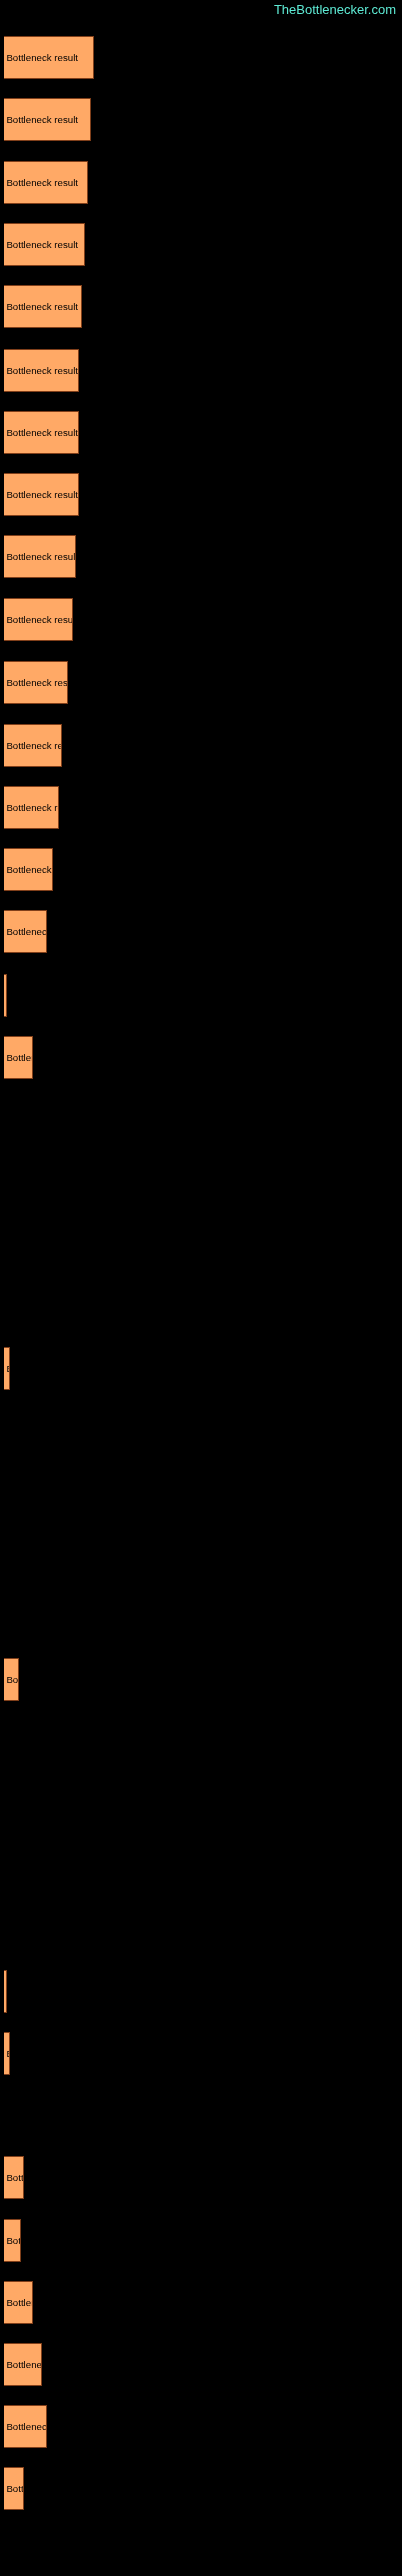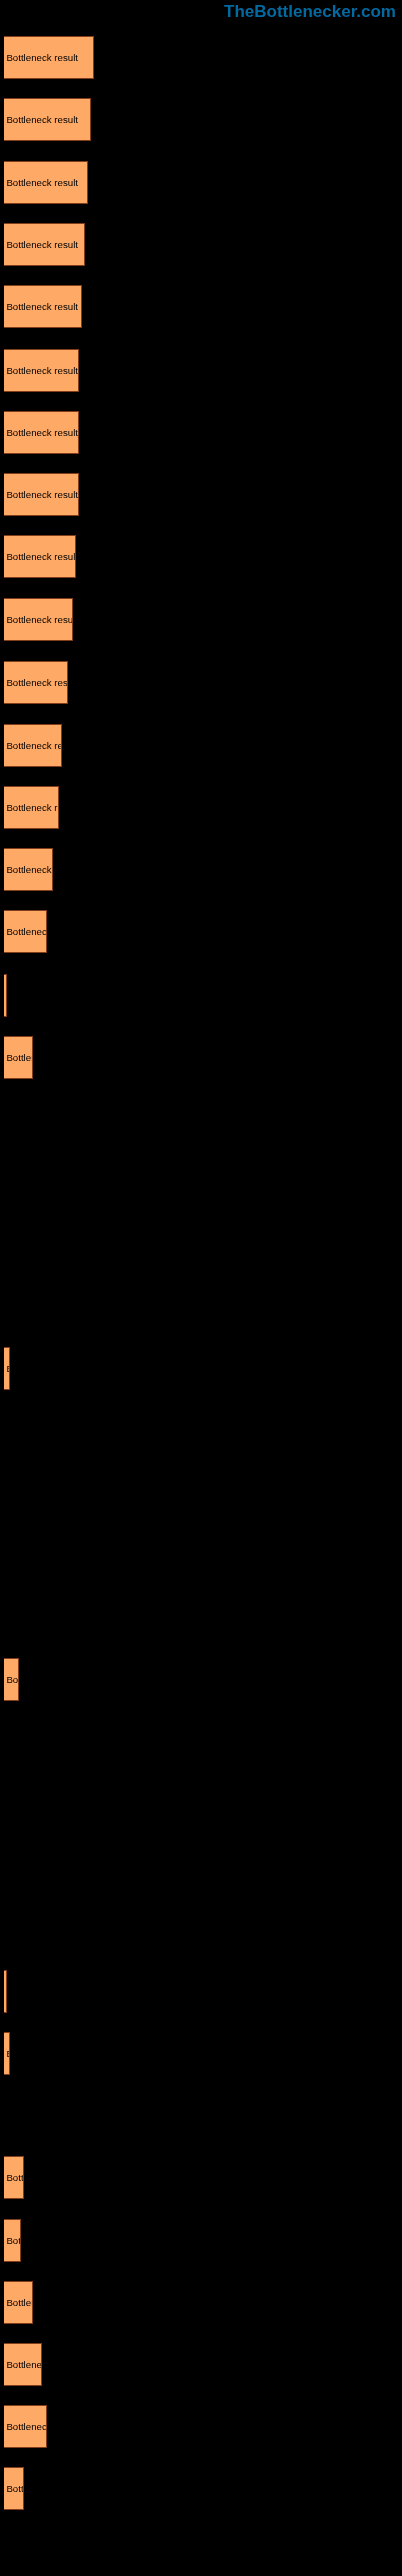--- a/index.html
+++ b/index.html
@@ -20,25 +20,24 @@
     height: 2576px;
     background: #000000;
   }
   .watermark {
     position: absolute;
     top: 1.6px;
     left: 0;
     width: 396px;
     text-align: right;
     font-family: "Liberation Sans", sans-serif;
-    font-size: 17px;
-    color: #0369a1;
+    font-size: 13px;
+    color: #5eead4;
     letter-spacing: 0px;
     user-select: none;
-    font-weight: bold;
   }
   .bars-layer {
     position: absolute;
     top: 0;
     left: 0;
     width: 403px;
     height: 2576px;
   }
   .bar {
     position: absolute;

